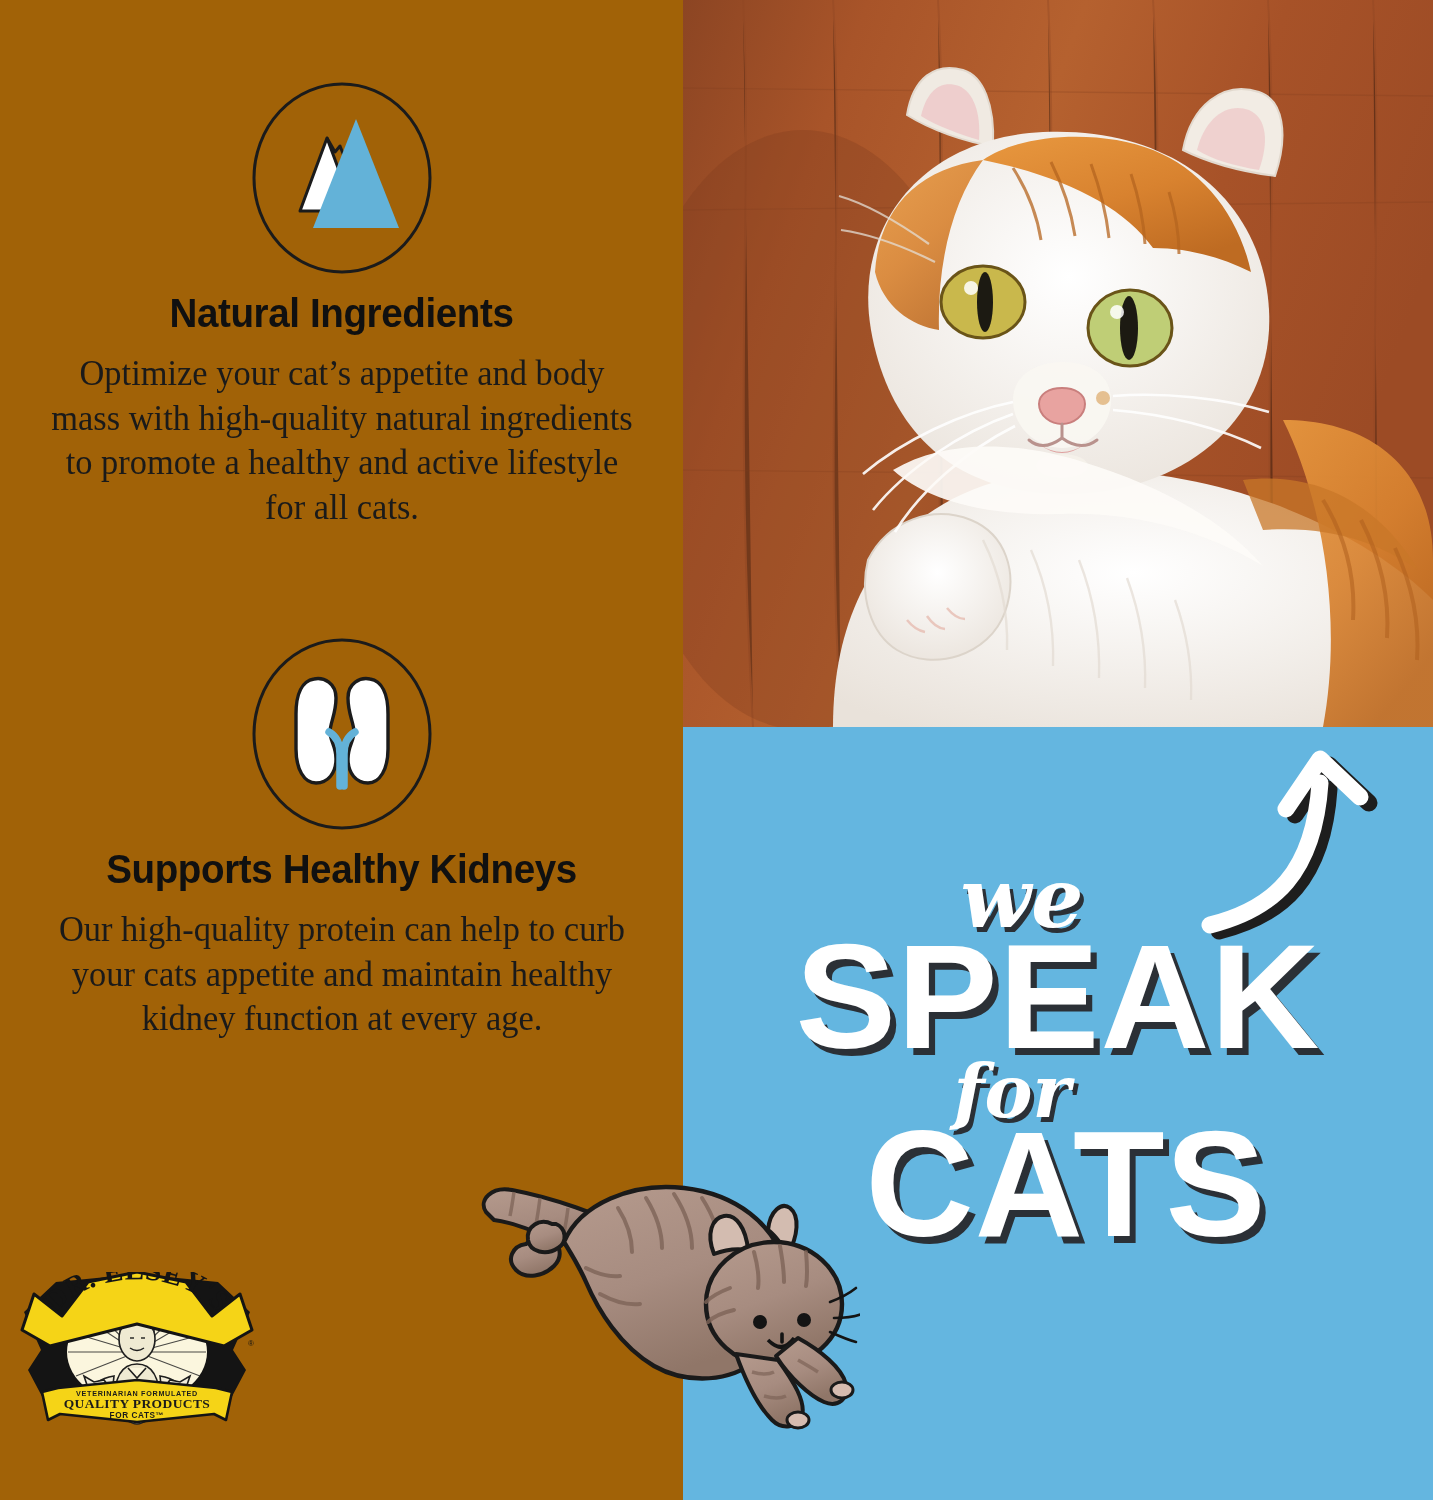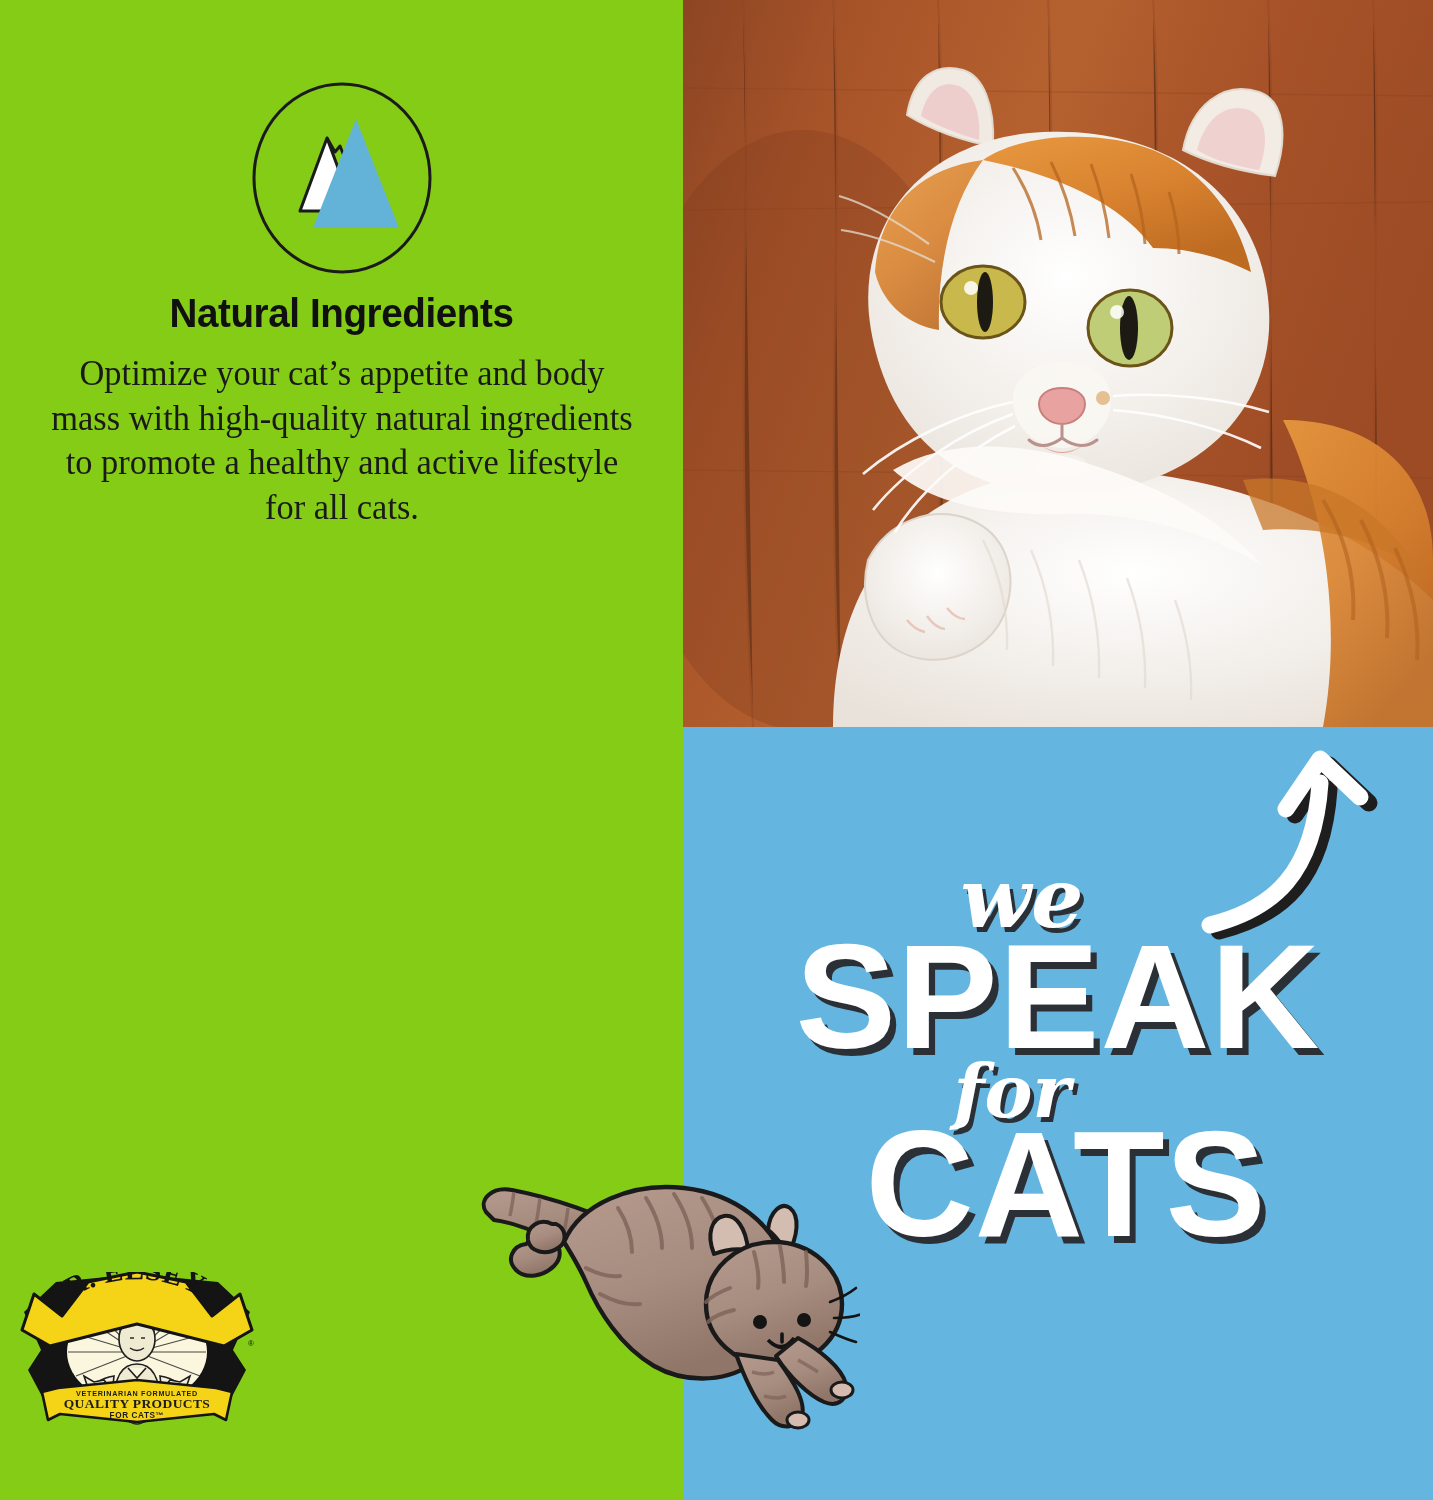--- a/index.html
+++ b/index.html
@@ -15,21 +15,21 @@
     font-family: "Liberation Sans", sans-serif;
   }
 
   
   #left-column {
     position: absolute;
     left: 0;
     top: 0;
     width: 683px;
     height: 1500px;
-    background: #84cc16;
+    background: #a16207;
   }
 
   .feature-block {
     position: absolute;
     left: 0;
     width: 683px;
     text-align: center;
   }
   #feature-natural-ingredients { top: 78px; }
   #feature-healthy-kidneys     { top: 634px; }
@@ -162,20 +162,40 @@
         <path d="M83 58 L91 72 L96 66 L100 76 L106 66 L110 74" fill="none" stroke="#1b1b1b" stroke-width="3" stroke-linejoin="round"></path>
         <path d="M69 148 L112 39 L155 148 Z" fill="#63B2D8"></path>
       </svg>
     </div>
 
     <h2 class="feature-title">Natural Ingredients</h2>
 
     <p class="feature-body">Optimize your cat’s appetite and body mass with high-quality natural ingredients to promote a healthy and active lifestyle for all cats.</p>
   </div>
 
+  <div class="feature-block" id="feature-healthy-kidneys">
+
+    <div class="feature-icon-wrap">
+      <svg width="196" height="196" viewBox="0 0 196 196">
+        <ellipse cx="98" cy="98" rx="88" ry="94" fill="none" stroke="#1b1b1b" stroke-width="3"></ellipse>
+        <path d="M92 62 C92 47 80 41 70 43 C58 45 52 58 52 78
+                 L52 113 C52 133 60 147 72 147 C84 147 92 137 92 123
+                 C92 110 86 105 86 96 C86 87 92 78 92 62 Z" fill="#ffffff" stroke="#1b1b1b" stroke-width="3.4" stroke-linejoin="round"></path>
+        <path d="M104 62 C104 47 116 41 126 43 C138 45 144 58 144 78
+                 L144 113 C144 133 136 147 124 147 C112 147 104 137 104 123
+                 C104 110 110 105 110 96 C110 87 104 78 104 62 Z" fill="#ffffff" stroke="#1b1b1b" stroke-width="3.4" stroke-linejoin="round"></path>
+        <path d="M85 96 C92 100 96 108 96 118 L96 150
+                 M111 96 C104 100 100 108 100 118 L100 150" fill="none" stroke="#63B2D8" stroke-width="7.5" stroke-linecap="round"></path>
+      </svg>
+    </div>
+
+    <h2 class="feature-title">Supports Healthy Kidneys</h2>
+
+    <p class="feature-body">Our high-quality protein can help to curb your cats appetite and maintain healthy kidney function at every age.</p>
+  </div>
 
   <div id="brand-logo">
     <svg width="238" height="158" viewBox="0 0 238 158">
       <defs>
         <path id="arcTop" d="M28 62 A 92 64 0 0 1 210 62" fill="none"></path>
         <clipPath id="bannerClip">
             <rect x="0" y="0" width="238" height="158"></rect>
           </clipPath>
       </defs>
 

